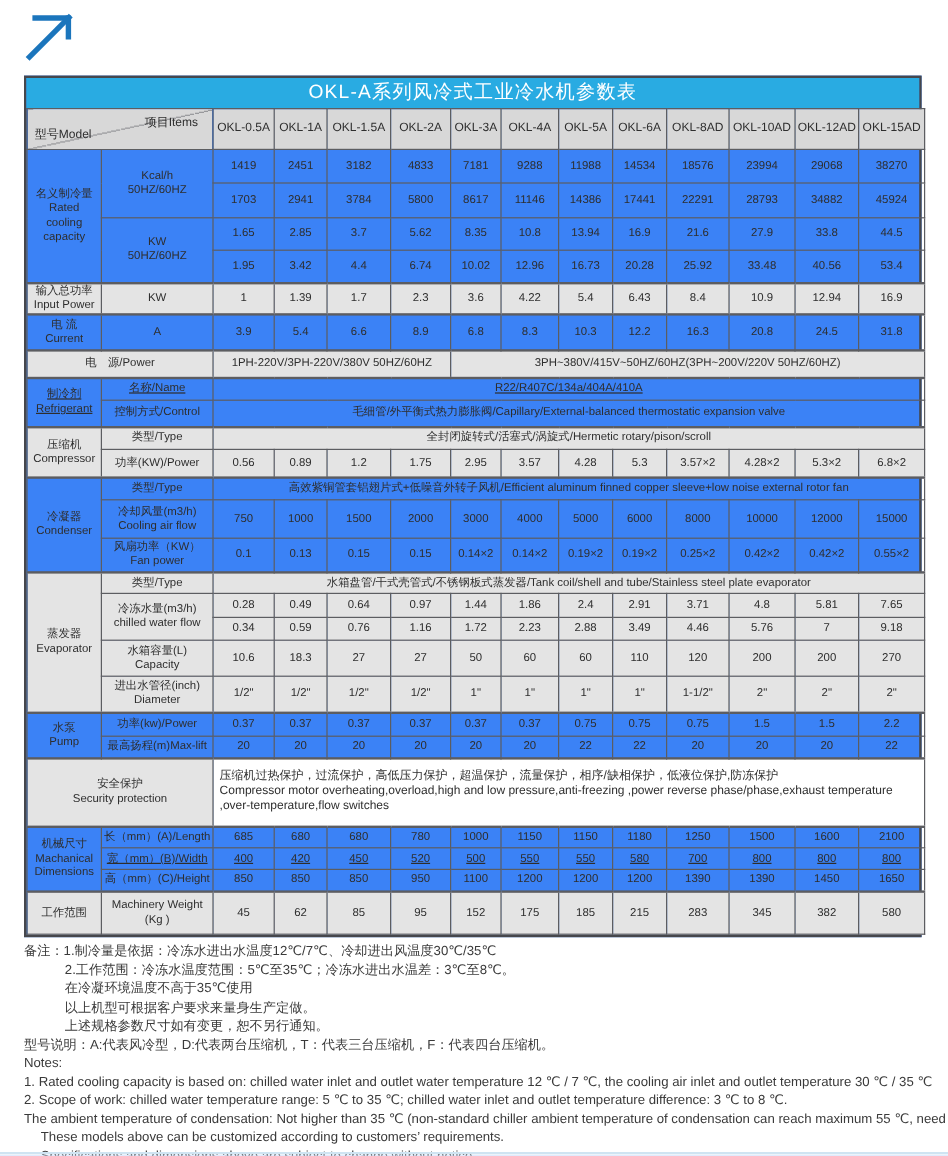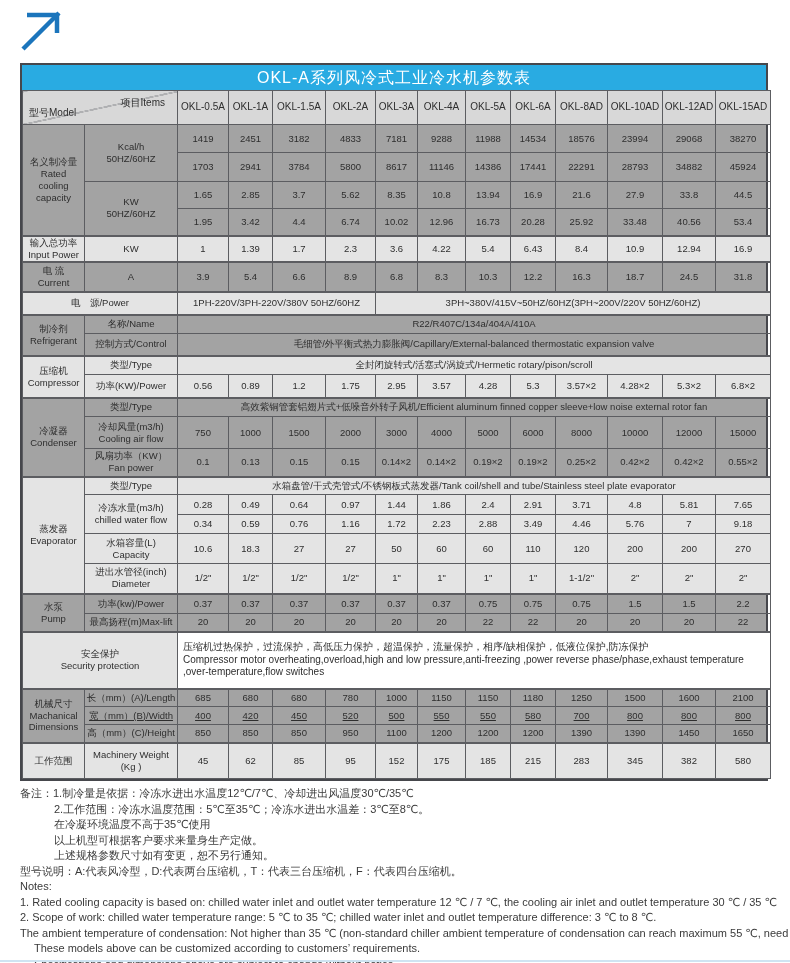--- a/index.html
+++ b/index.html
@@ -4,21 +4,21 @@
 <style>
   html,body{margin:0;padding:0;background:#fff;}
   body{width:790px;height:963px;font-family:"Liberation Sans","DejaVu Sans",sans-serif;color:#2e2e2e;overflow:hidden;position:relative;}
   
   .page-header{position:relative;height:62px;}
   .logo{position:absolute;left:13px;top:5px;width:48px;height:50px;}
   .titles{position:absolute;left:74px;top:0;}
   .title-zh{font-size:25px;font-weight:600;letter-spacing:1px;color:#2b2b2b;line-height:32px;}
   .title-en{font-size:17px;font-weight:400;color:#333;line-height:24px;}
   
-  .table-wrap{position:absolute;left:20px;top:63px;width:748px;border:2px solid #46474c;box-sizing:border-box;background:#a3a3a3;}
+  .table-wrap{position:absolute;left:20px;top:63px;width:748px;border:2px solid #46474c;box-sizing:border-box;background:#3b82f6;}
   .banner{height:25px;background:#29abe2;color:#fff;font-size:16px;font-weight:500;text-align:center;line-height:25px;letter-spacing:1px;}
   table{border-collapse:collapse;table-layout:fixed;width:100%;}
   td,th{border:1px solid #5c5d61;padding:0 1px;text-align:center;vertical-align:middle;font-weight:400;
         font-size:9.5px;line-height:1.25;white-space:pre-line;word-wrap:break-word;color:#2e2e2e;}
   th.model{background:#d8d8d8;font-size:10px;font-weight:400;}
   td.sec{font-size:9.5px;}
   td.item{font-size:9.5px;}
   tr.shade td{background:#e4e4e4;}
   td.bgw{background:#fff !important;margin-left:36px;}
   td.tl{text-align:left;padding:2px 5px;font-size:10px;}
@@ -171,30 +171,30 @@
           <td class="item">A</td>
           <td>3.9</td>
           <td>5.4</td>
           <td>6.6</td>
           <td>8.9</td>
           <td>6.8</td>
           <td>8.3</td>
           <td>10.3</td>
           <td>12.2</td>
           <td>16.3</td>
-          <td>18.7</td>
+          <td>20.8</td>
           <td>24.5</td>
           <td>31.8</td>
         </tr>
         <tr class="shade thick" style="height: 23px;">
           <td colspan="2" class="sec">电　源/Power</td>
           <td colspan="4">1PH-220V/3PH-220V/380V 50HZ/60HZ</td>
           <td colspan="8">3PH~380V/415V~50HZ/60HZ(3PH~200V/220V  50HZ/60HZ)</td>
         </tr>
-        <tr class="thick" style="height: 19px;">
+        <tr class="thick" style="height: 19px; text-decoration: underline;">
           <td rowspan="2" class="sec">制冷剂
 Refrigerant</td>
           <td class="item">名称/Name</td>
           <td colspan="12">R22/R407C/134a/404A/410A</td>
         </tr>
         <tr style="height: 22px;">
           <td class="item">控制方式/Control</td>
           <td colspan="12">毛细管/外平衡式热力膨胀阀/Capillary/External-balanced thermostatic expansion valve</td>
         </tr>
         <tr class="shade thick" style="height: 19px;">

